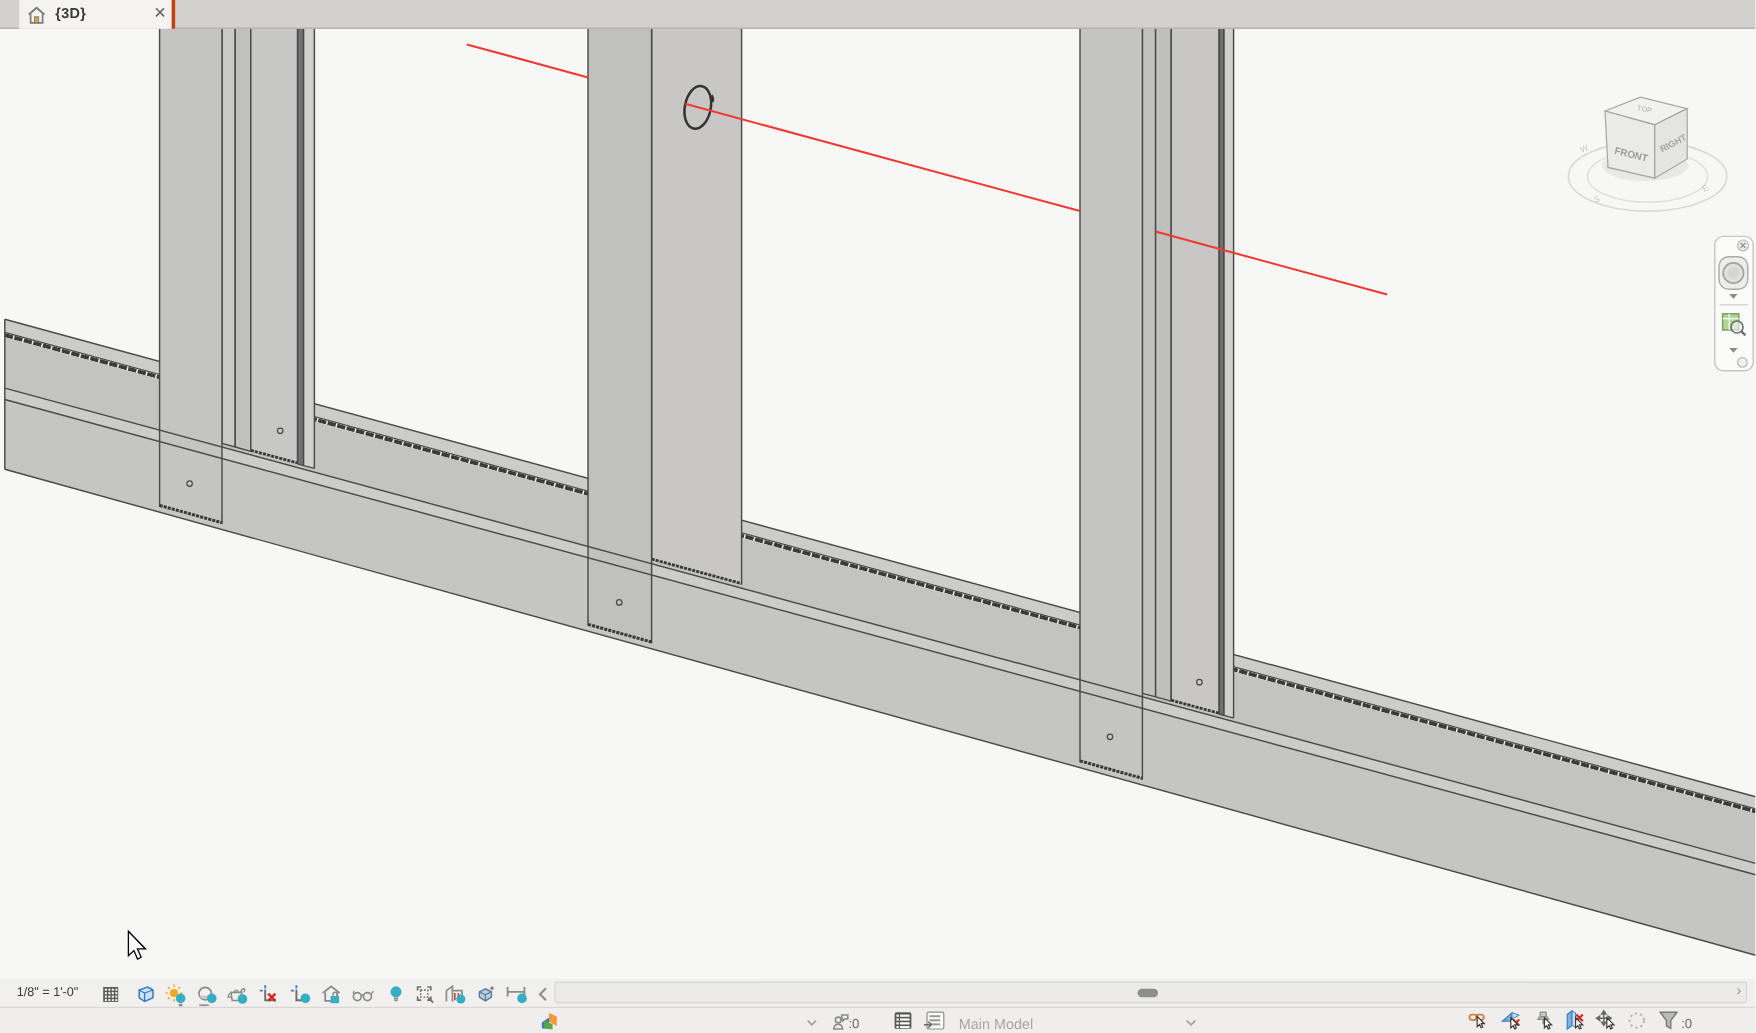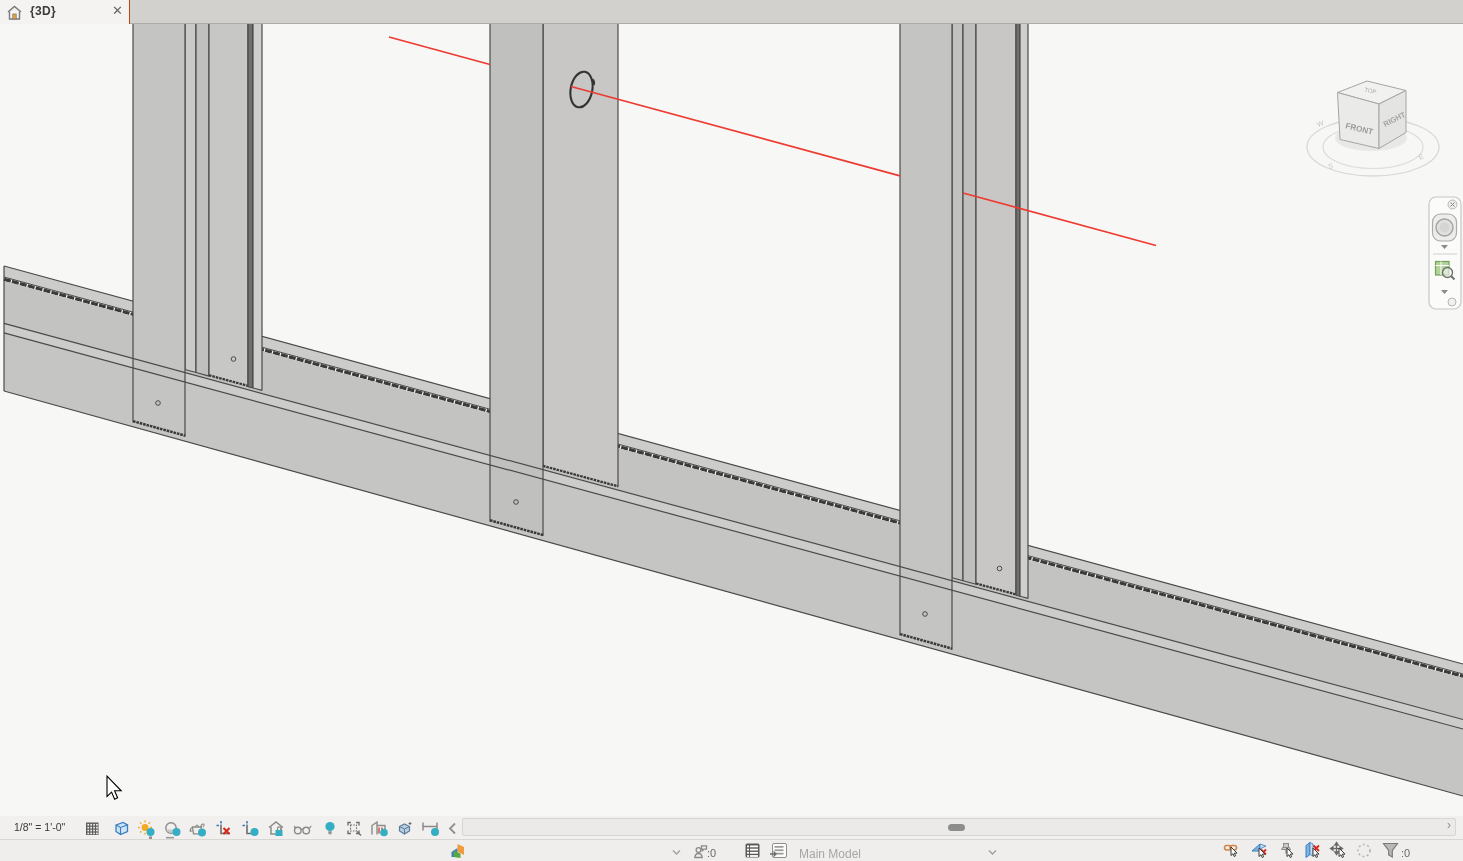--- a/index.html
+++ b/index.html
@@ -1,18 +1,18 @@
 <!DOCTYPE html>
 <html><head><meta charset="utf-8"><style>
 * { margin:0; padding:0; box-sizing:border-box; }
 html,body { width:1463px; height:861px; overflow:hidden; font-family:"Liberation Sans",sans-serif; }
 #page { position:relative; width:1463px; height:861px; background:#f7f7f5; }
 #scene { position:absolute; left:0; top:0; }
 #tabbar { position:absolute; left:0; top:0; width:1463px; height:24px; background:#d3d1cd; border-bottom:1px solid #aeaca8; }
-#tab { position:absolute; left:0; top:0; width:130px; height:24px; background:#f4f3f1; border-right:1px solid #c2410c; }
+#tab { position:absolute; left:16px; top:0; width:130px; height:24px; background:#f4f3f1; border-right:3px solid #c2410c; }
 #tab .t { position:absolute; left:30px; top:4px; font-size:12px; color:#3a3a38; font-weight:600; letter-spacing:0.3px; }
 #tab .x { position:absolute; left:112px; top:3px; font-size:13px; color:#666664; }
 #vcbar { position:absolute; left:0; top:816px; width:1463px; height:23px; background:#f1f0ee; }
 #vcbar .scale { position:absolute; left:14px; top:5px; font-size:10.5px; color:#3a3a38; }
 #track { position:absolute; left:462px; top:2px; width:994px; height:18px; background:#ebeae9; border:1px solid #d8d6d3; border-radius:2px; }
 #thumb { position:absolute; left:485px; top:5px; width:17px; height:7px; background:#8d8d8b; border-radius:3.5px; }
 #gt { position:absolute; left:1447px; top:2px; font-size:12px; color:#8f8f8d; }
 #statusbar { position:absolute; left:0; top:839px; width:1463px; height:22px; background:#efeeec; border-top:1px solid #d9d7d4; }
 </style></head>
 <body>

